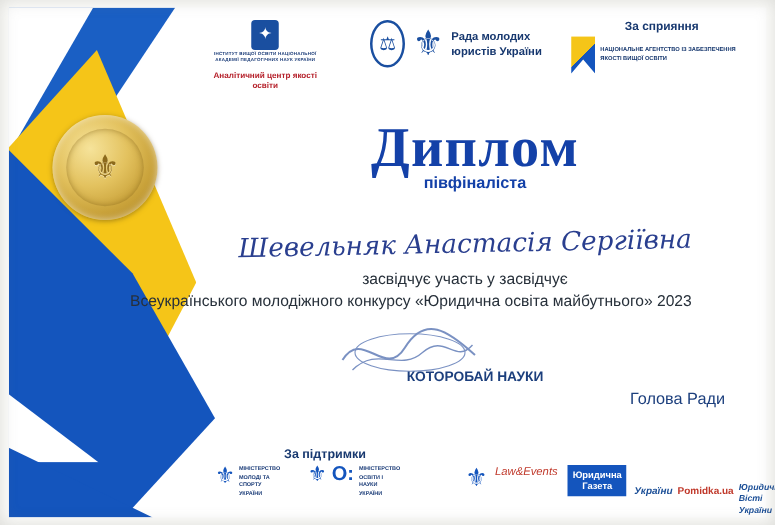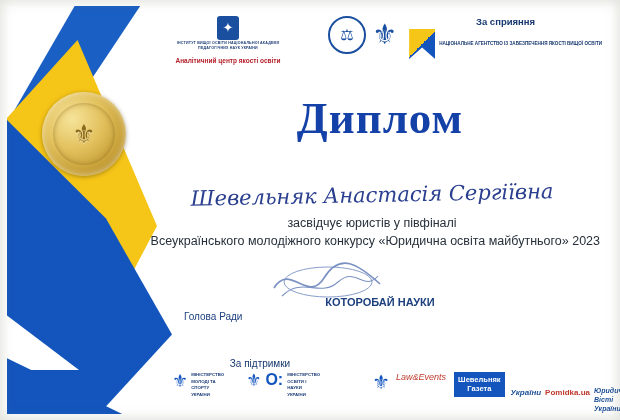--- a/index.html
+++ b/index.html
@@ -270,23 +270,23 @@
     left: 150px;
     right: 26px;
     text-align: center;
     font-size: 12.5px;
     color: #27303a;
     z-index: 20;
   }
   .line-2 {
     position: absolute;
     top: 234px;
-    left: 120px;
+    left: 104px;
     right: 20px;
-    text-align: right;
+    text-align: left;
     font-size: 12.5px;
     color: #27303a;
     z-index: 20;
   }
 
   
   .sig-stamp {
     position: absolute;
     left: 268px;
     top: 258px;
@@ -303,38 +303,38 @@
     right: 40px;
     text-align: center;
     font-size: 11px;
     font-weight: bold;
     color: #1c3f7d;
     z-index: 21;
   }
   .sig-role {
     position: absolute;
     top: 310px;
-    left: 184px;
+    left: 171px;
     right: 40px;
-    text-align: left;
-    font-size: 10px;
+    text-align: right;
+    font-size: 13px;
     color: #1c3f7d;
     line-height: 1.35;
     z-index: 21;
   }
 
   
   .footer-caption {
     position: absolute;
     left: 170px;
     top: 358px;
     width: 180px;
     text-align: center;
     font-size: 10px;
-    font-weight: normal;
+    font-weight: bold;
     color: #17386f;
     z-index: 20;
   }
   .footer-row {
     position: absolute;
     left: 168px;
     right: 14px;
     top: 372px;
     height: 42px;
     display: flex;
@@ -437,34 +437,36 @@
   <div class="top-row">
     <div class="logo-inst">
       <div class="emblem">✦</div>
       <div class="t1">ІНСТИТУТ ВИЩОЇ ОСВІТИ НАЦІОНАЛЬНОЇ АКАДЕМІЇ ПЕДАГОГІЧНИХ НАУК УКРАЇНИ</div>
       <div class="t2">Аналітичний центр якості освіти</div>
     </div>
 
     <div class="logo-council">
       <div class="council-badge">⚖</div>
       <div class="council-trident">⚜</div>
+      <div class="council-text">Рада молодих юристів України</div>
     </div>
 
     <div class="support-block">
       <div class="caption">За сприяння</div>
       <div class="naqa">
         <div class="naqa-mark"></div>
         <div class="naqa-text">НАЦІОНАЛЬНЕ АГЕНТСТВО ІЗ ЗАБЕЗПЕЧЕННЯ ЯКОСТІ ВИЩОЇ ОСВІТИ</div>
       </div>
     </div>
   </div>
 
   <div class="title-main">Диплом</div>
+  <div class="title-sub">півфіналіста</div>
   <div class="recipient">Шевельняк Анастасія Сергіївна</div>
-  <div class="line-1">засвідчує юристів у півфіналі</div>
+  <div class="line-1">засвідчує участь у засвідчує</div>
   <div class="line-2">Всеукраїнського молодіжного конкурсу «Юридична освіта майбутнього» 2023</div>
 
   <div class="sig-stamp">
     <svg width="118" height="48" viewBox="0 0 118 48">
       <path d="M6 30 C 22 4, 40 46, 56 20 S 90 6, 112 26" stroke="#2a4f9e" stroke-width="1.6" fill="none"></path>
       <path d="M14 38 C 34 18, 52 40, 70 24 S 96 34, 110 18" stroke="#2a4f9e" stroke-width="1.1" fill="none"></path>
       <ellipse cx="60" cy="24" rx="44" ry="15" stroke="#2a4f9e" stroke-width="0.9" fill="none"></ellipse>
     </svg>
   </div>
   <div class="sig-name">КОТОРОБАЙ НАУКИ</div>
@@ -481,21 +483,21 @@
 
     <div class="f-ministry-edu">
       <span class="mark">⚜</span>
       <span class="dots">O:</span>
       <span class="txt">МІНІСТЕРСТВО ОСВІТИ І НАУКИ УКРАЇНИ</span>
     </div>
 
     <div class="f-right-col">
       <span class="f-gov">⚜</span>
       <span class="f-lawevents">Law&amp;Events</span>
-      <span class="f-jurgaz">Шевельняк Газета</span>
+      <span class="f-jurgaz">Юридична Газета</span>
       <span class="f-jubilar">України</span>
       <span class="f-pomidka">Pomidka.ua</span>
       <span class="f-ujv">Юридичні Вісті України</span>
     </div>
   </div>
 
   <div class="paper-edge"></div>
 </div>
 
 </body></html>

